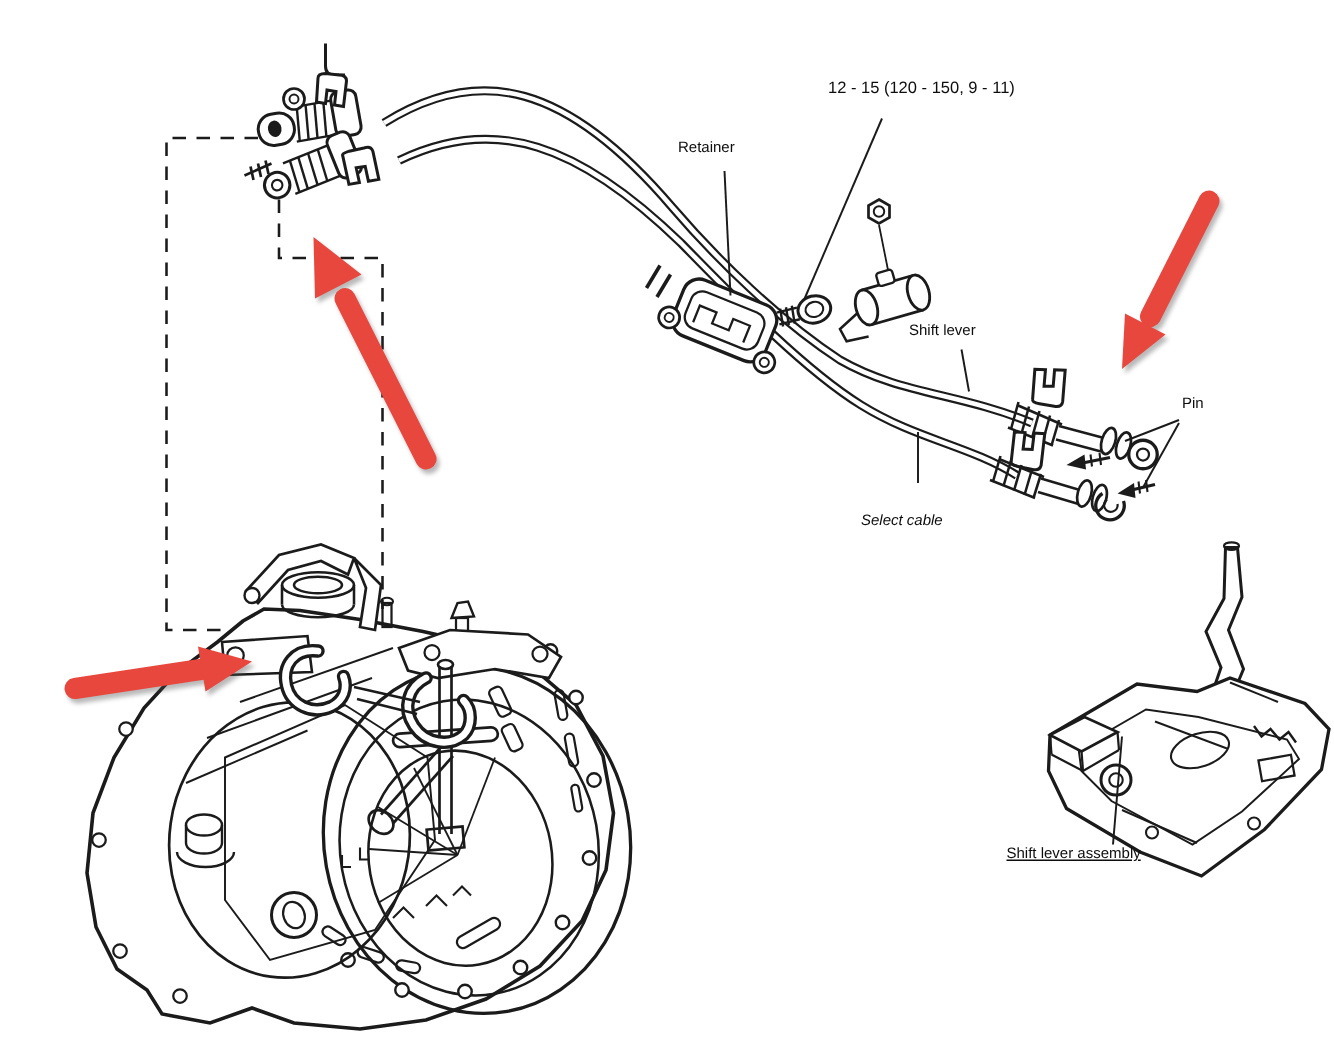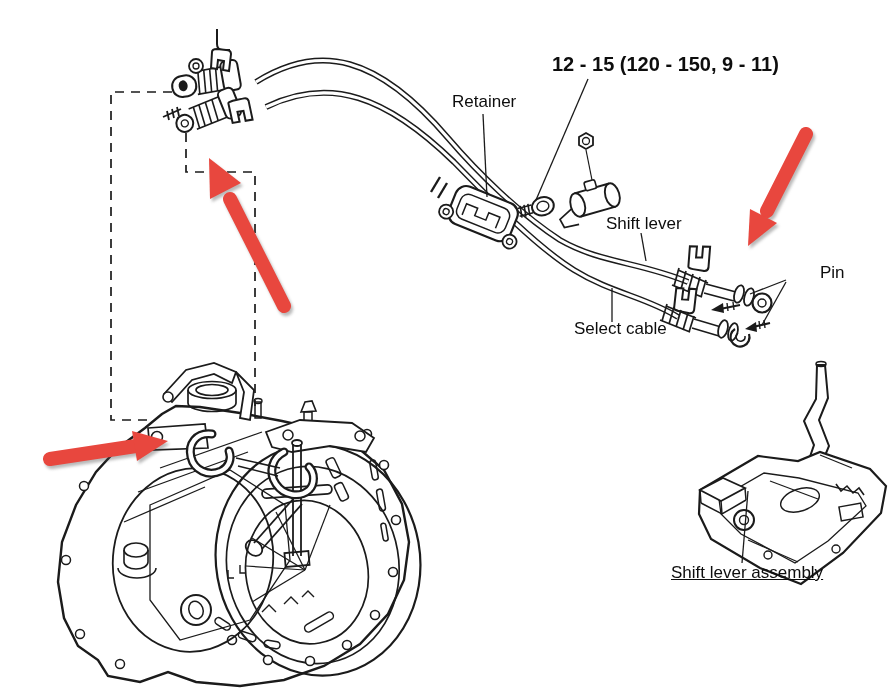--- a/index.html
+++ b/index.html
@@ -7,26 +7,26 @@
     position:relative;
     width:889px;height:697px;
     background:#ffffff;
     font-family:"Liberation Sans", sans-serif;
     overflow:hidden;
   }
   #stage svg{position:absolute;left:0;top:0;}
   .lbl{
     position:absolute;
     color:#0d0d0d;
-    font-size:17px;
+    font-size:10px;
     line-height:1.1;
     white-space:nowrap;
     user-select:none;
   }
-  .lbl.bold{font-weight:bold;font-size:20px;}
+  .lbl.bold{font-weight:normal;font-size:11px;}
   .ink{stroke:#1b1b1b;fill:none;}
   .inkf{stroke:#1b1b1b;fill:#ffffff;}
   .blk{fill:#1b1b1b;stroke:none;}
   .arrowshape{filter:drop-shadow(2.5px 3px 1.5px rgba(80,80,80,0.40));}
 </style>
 </head>
 <body>
 
 <div id="stage">
 
@@ -359,17 +359,17 @@
   </g>
   <g class="arrowshape">
     <line x1="50" y1="459" x2="136" y2="446" stroke="#e8473e" stroke-width="14" stroke-linecap="round"></line>
     <polygon fill="#e8473e" points="168,441 137,461 132,431"></polygon>
   </g>
 </svg>
 
   <div class="lbl bold" style="left:552px;top:53px;">12 - 15 (120 - 150, 9 - 11)</div>
   <div class="lbl" style="left:452px;top:93px;">Retainer</div>
   <div class="lbl" style="left:606px;top:215px;">Shift lever</div>
-  <div class="lbl" style="left:574px;top:320px;">Select cable</div>
-  <div class="lbl" style="left:788px;top:264px;margin-left:32px;">Pin</div>
+  <div class="lbl" style="left:574px;top:342px;font-style:italic;">Select cable</div>
+  <div class="lbl" style="left:788px;top:264px;">Pin</div>
   <div class="lbl" style="left:671px;top:564px;text-decoration:underline;">Shift lever assembly</div>
 
 </div>
 
 </body></html>

